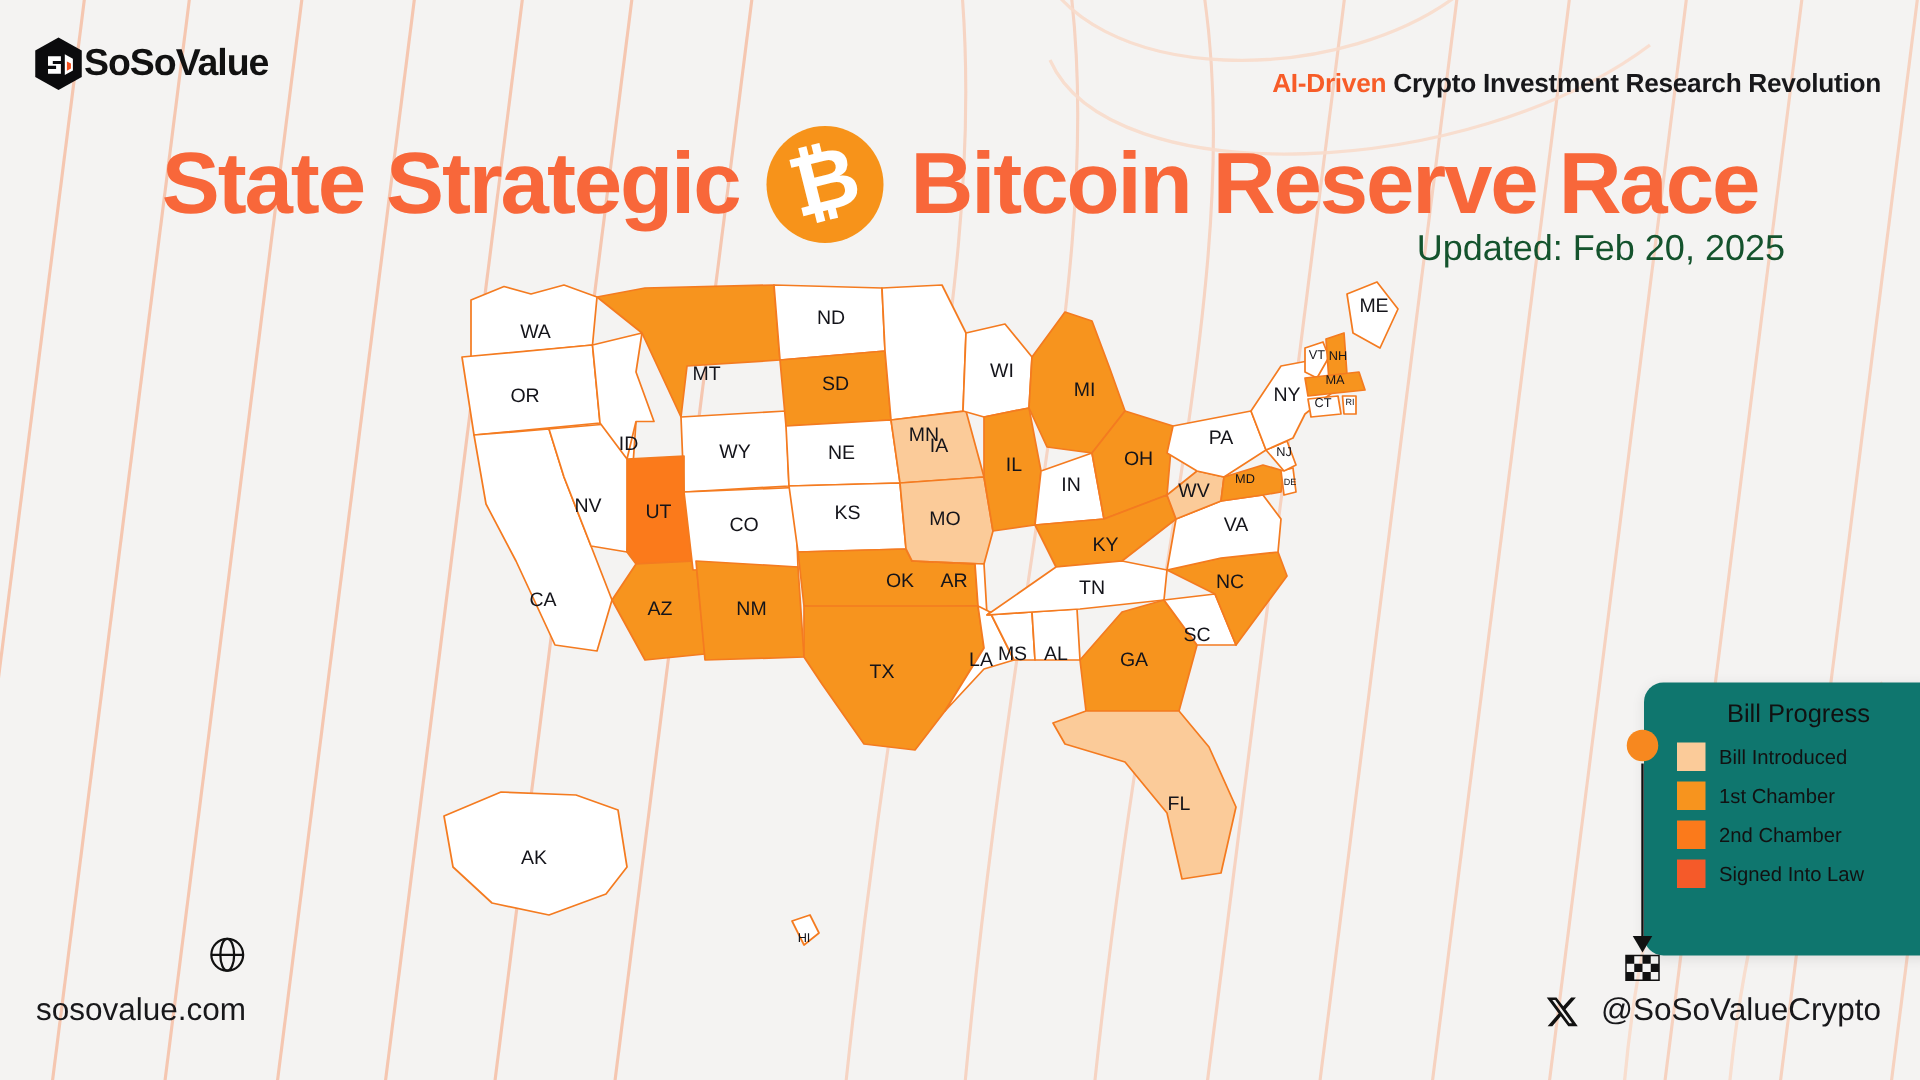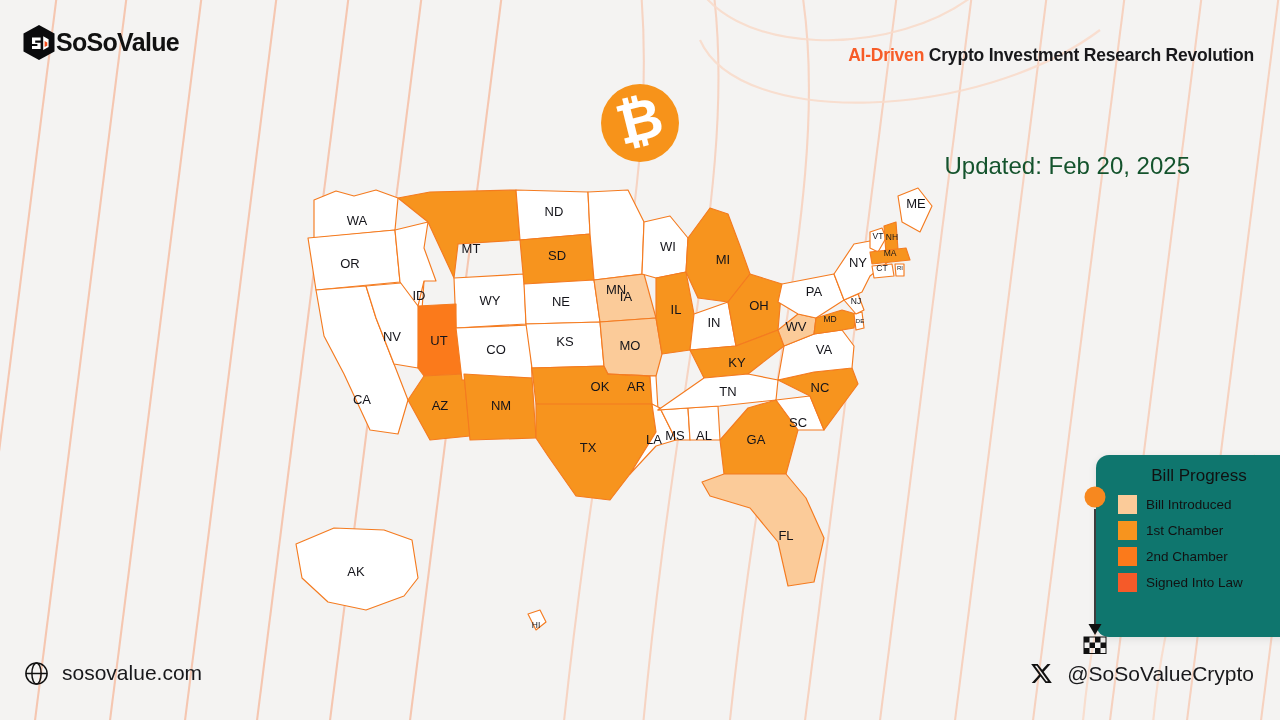--- a/index.html
+++ b/index.html
@@ -39,22 +39,22 @@
   .legend { position:absolute; left:1096px; top:455px; width:200px; height:182px;
             background:#0f766e; border-radius:13px; z-index:5;
             box-shadow:0 2px 9px rgba(0,0,0,.09); padding:11px 10px 10px 22px; }
   .legend-title { font-size:17px; color:#111; text-align:center; margin-bottom:9px; margin-left:-6px; font-weight:normal;}
   .legend-row { display:flex; align-items:center; gap:9px; margin-bottom:7px; }
   .sw { width:19px; height:19px; flex:0 0 auto; }
   .legend-row span { font-size:13.5px; color:#121212; white-space:nowrap; }
   .legend-arrow { position:absolute; left:-18px; top:28px; }
 
   
-  .footer-left { position:absolute; left:24px; bottom:34px; display:flex; align-items:flex-start; gap:13px; z-index:4; }
-  .footer-right { position:absolute; right:26px; bottom:34px; display:flex; align-items:flex-start; gap:14px; z-index:4; }
+  .footer-left { position:absolute; left:24px; bottom:34px; display:flex; align-items:flex-end; gap:13px; z-index:4;flex-direction:column; }
+  .footer-right { position:absolute; right:26px; bottom:34px; display:flex; align-items:flex-end; gap:14px; z-index:4; }
   .f-txt { font-size:21px; color:#18181b; }
 </style>
 </head>
 <body>
 
 <svg id="bg-stripes" viewBox="0 0 1280 720" preserveAspectRatio="none">
   <g fill="none" stroke="#f6c0a6" stroke-width="2.1" opacity=".85">
     <path d="M60 -30 L-40 760"></path>
     <path d="M130 -30 L30 760"></path>
     <path d="M205 -30 L105 760"></path>
@@ -95,23 +95,25 @@
   </svg>
   <div class="brand-name">SoSoValue</div>
 </div>
 
 <div class="tagline">
   <span class="hl">AI-Driven</span>
   <span>Crypto Investment Research Revolution</span>
 </div>
 
 <div class="title-row">
+  <div class="title-txt">State Strategic</div>
   <div class="btc-coin">
     <span>₿</span>
   </div>
+  <div class="title-txt">Bitcoin Reserve Race</div>
 </div>
 
 <div class="updated">Updated: Feb 20, 2025</div>
 
 <svg id="usmap" viewBox="0 0 790 480">
   <g id="states">
       <path d="M56 22 L78 13 L96 18 L118 12 L140 20 L137 52 L56 60 Z" class="st" fill="#ffffff"></path>
       <path d="M50 60 L137 52 L142 104 L58 112 Z" class="st" fill="#ffffff"></path>
       <path d="M58 112 L108 108 L118 140 L136 186 L150 222 L140 256 L112 252 L86 196 L66 158 Z" class="st" fill="#ffffff"></path>
       <path d="M108 108 L166 103 L160 190 L136 186 L118 140 Z" class="st" fill="#ffffff"></path>

